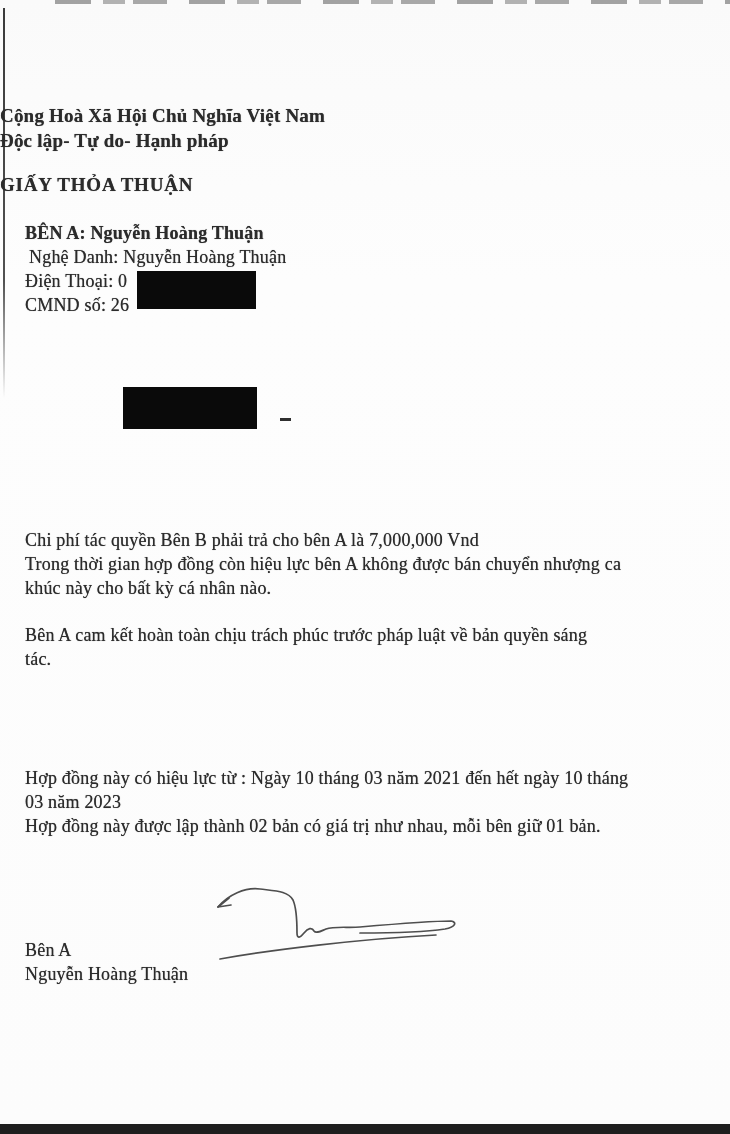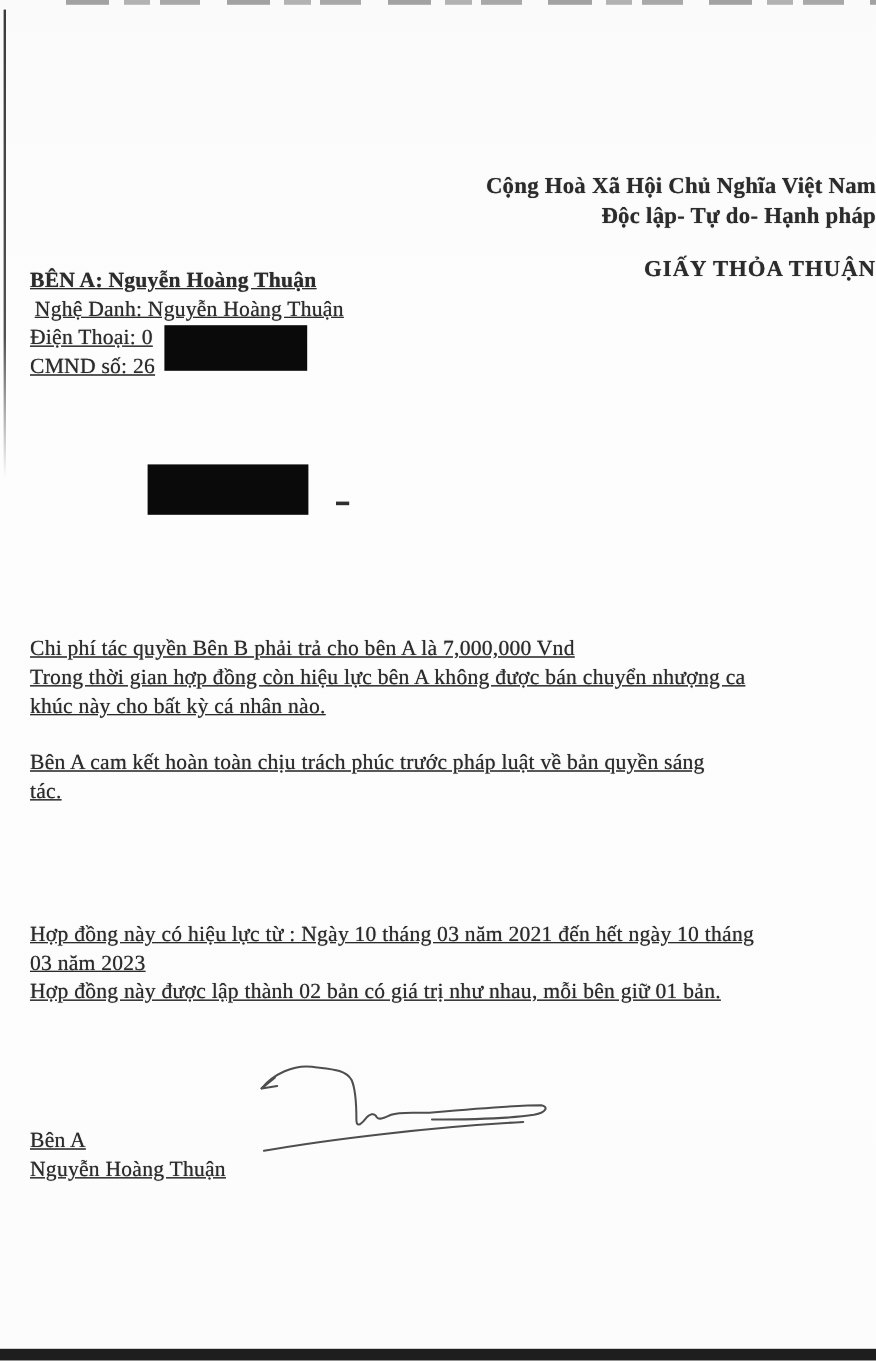--- a/index.html
+++ b/index.html
@@ -4,23 +4,23 @@
 <style>
   html,body { margin:0; padding:0; background:#e9e9e9; }
   .page {
     position:relative; width:730px; height:1134px;
     background:linear-gradient(180deg,#fafafa 0%, #fdfdfd 25%, #fcfcfc 100%);
     font-family:"Liberation Serif", serif;
     color:#2b2b2b; overflow:hidden;
     -webkit-font-smoothing:antialiased;
   }
   .txt { text-shadow:0 0 0.7px rgba(43,43,43,0.75); letter-spacing:0.2px; }
-  .center-line { position:absolute; left:0; width:100%; text-align:right; font-weight:bold; font-size:19px;margin-top:40px; }
+  .center-line { position:absolute; left:0; width:100%; text-align:left; font-weight:bold; font-size:19px; }
   .doc-title { letter-spacing:0.8px; }
-  .block { position:absolute; left:25px; width:692px; font-size:18px; line-height:24px;text-decoration:underline; }
+  .block { position:absolute; left:25px; width:692px; font-size:18px; line-height:24px; }
   .bold { font-weight:bold; }
   .indent1 { padding-left:4px; }
   .redaction { position:absolute; background:var(--redaction,#0a0a0a); }
   .underscore-mark { position:absolute; left:280px; top:418px; width:11px; height:2.5px; background:#2f2f2f; }
   .top-artifact {
     position:absolute; top:0; left:55px; width:675px; height:4px; opacity:0.6; filter:blur(0.4px);
     background:repeating-linear-gradient(90deg,
       rgba(80,80,80,0.85) 0 36px, rgba(80,80,80,0) 36px 48px,
       rgba(80,80,80,0.7) 48px 70px, rgba(80,80,80,0) 70px 78px,
       rgba(80,80,80,0.8) 78px 112px, rgba(80,80,80,0) 112px 134px);

